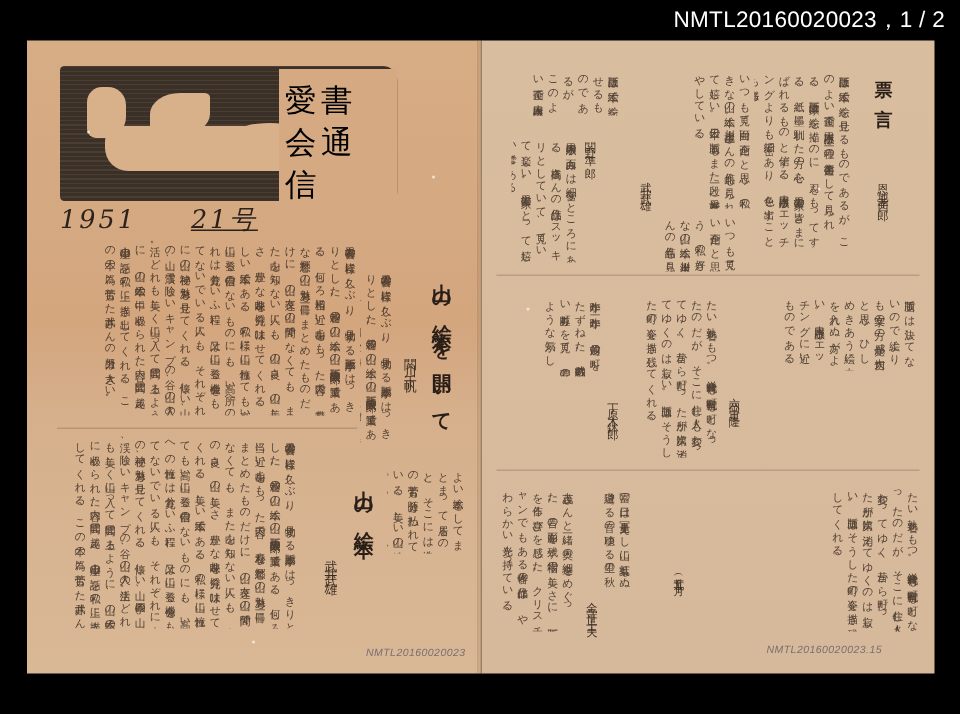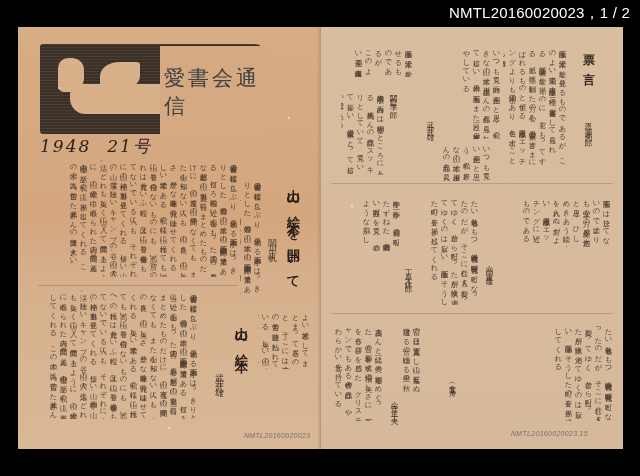--- a/index.html
+++ b/index.html
@@ -7,28 +7,28 @@
   .viewer-caption { position:absolute; top:4px; right:10px; color:#ffffff; font-family:"Liberation Sans", sans-serif; font-size:15px; letter-spacing:0.2px;text-align:right; }
   .spread { position:absolute; left:18px; top:27px; width:604px; height:422px; }
   .page { position:absolute; top:0; height:422px; overflow:hidden; }
   .page-left { left:0; width:302px; background:linear-gradient(180deg,#d7ad86 0%,#d3a67e 45%,#d6b08d 60%,#d9b896 100%); }
   .page-right { left:302px; width:302px; background:linear-gradient(180deg,#d9bd9f 0%,#d8bb9d 60%,#d6b89a 100%); border-left:1px solid #b89a7b; }
   .fold-shadow { position:absolute; left:300px; top:0; width:4px; height:422px; background:linear-gradient(90deg,rgba(120,90,60,0.25),rgba(255,255,255,0.05)); }
   
   .masthead { position:absolute; left:12px; top:12px; width:245px; height:120px; }
   .woodcut { position:absolute; left:10px; top:5px; width:225px; height:90px;
     background:repeating-linear-gradient(0deg,#3a3028 0 2px,#4a3e33 2px 3px),#3b3129; border-radius:3px 10px 6px 3px; }
-  .wc-title { position:absolute; left:120px; top:2px; font-size:21px; color:#404040; letter-spacing:3px; background:#d5aa82; padding:18px 4px; font-family:"DejaVu Serif", serif; }
+  .wc-title { position:absolute; left:146px; top:2px; font-size:21px; color:#000000; letter-spacing:3px; background:#d5aa82; padding:7px 4px; font-family:"DejaVu Serif", serif; }
   .wc-figure { position:absolute; left:30px; top:40px; width:175px; height:30px; background:#d8b08a; border-radius:20px 40px 18px 30px; }
   .wc-head { position:absolute; left:18px; top:14px; width:26px; height:34px; background:#d8b08a; border-radius:10px 12px 14px 6px; }
   .wc-leaf { position:absolute; left:60px; top:18px; width:40px; height:28px; background:#d8b08a; border-radius:50% 10% 50% 10%; }
   .wc-fish { position:absolute; left:118px; top:38px; width:44px; height:12px; background:#d8b08a; border-radius:50%; }
   .wc-vase { position:absolute; left:178px; top:52px; width:22px; height:36px; background:#d8b08a; border-radius:6px 6px 10px 10px; }
   .wc-issue { position:absolute; left:10px; top:96px; font-size:17px; color:#2b221c; font-style:italic; letter-spacing:2px; font-family:"DejaVu Serif", serif; }
-  .wc-issue span { margin-left:16px; }
+  .wc-issue span { margin-left:36px;text-decoration:underline; }
   
   .vtext { position:absolute; writing-mode:vertical-rl; color:#3a2c22; font-size:7.2px; line-height:10px; letter-spacing:0.6px; overflow:hidden; opacity:0.85; }
   .vtitle { position:absolute; writing-mode:vertical-rl; color:#2a1f18; font-size:13px; letter-spacing:6px; font-weight:bold; }
   .vauthor { position:absolute; writing-mode:vertical-rl; color:#3a2c22; font-size:8.5px; letter-spacing:5px; }
   .rule { position:absolute; height:1px; background:rgba(90,70,55,0.25); }
   .archive-mark { position:absolute; font-size:7px; color:#7a6f70; font-style:italic; font-family:"Liberation Sans", sans-serif; letter-spacing:0.3px; }
   .speck { position:absolute; width:2px; height:2px; border-radius:50%; background:rgba(255,250,240,0.7); }
 </style>
 </head>
 <body>
@@ -41,21 +41,21 @@
     <div class="masthead">
       <div class="woodcut">
         <div class="wc-head"></div>
         <div class="wc-leaf"></div>
         <div class="wc-figure"></div>
         <div class="wc-fish"></div>
         <div class="wc-vase"></div>
         <div class="wc-title">愛書会通信</div>
       </div>
       <div class="wc-issue">
-        <b style="font-weight:normal">1948</b><span>21号</span>
+        <b style="font-weight:normal">1951</b><span>21号</span>
       </div>
     </div>
 
     <div class="vtext" style="left:30px; top:132px; width:190px; height:118px;">愛書会の皆様に久しぶり。見物する版画本がはっきりとした。越智の山の絵本、山の版画家故太郎の遺業である。何しろ相当に近い山岳をもった内容で、素朴な郷愁と山の魅力を一冊にまとめたものだけに、山の友達、山の仲間でなくても、また山を知らない人にも、山の良さ、山の美しさ、豊かな趣味を充分に味はせてくれる。美しい絵本である。私の様に山に憧れても高い山に登る自信のないものにも、高い所への憧れは充分といふ程に、又は山に登る機会をもてないでいる人にも、それぞれに山の神秘、魅力を見せてくれる。懐しい山、四季の山、雪渓、険しいキャンプの谷、山の人々の生活。どれも美しく山に入って雲間に上るように、山の絵本の中に収められた内容、雲間に越え、山小屋の話を私の上に描き出してくれる。この本の為に苦労した武井さんの努力は大きい。</div>
     <div class="vtitle" style="left:266px; top:152px; height:120px;">山の絵本を開いて</div>
     <div class="vauthor" style="left:249px; top:205px;">関川千帆</div>
     <div class="vtext" style="left:222px; top:150px; width:22px; height:118px;">愛書会の皆様に久しぶり。見物する版画本がはっきりとした。越智の山の絵本、山の版画家故太郎の遺業である。何しろ相当に近い山岳をもった内容で、素朴な郷愁と山の魅力を一冊にまとめたものだけに、山の友達、山の仲間でなくても、また山を知らない人にも、山の良さ、山の美しさ、豊かな趣味を充分に味はせてくれる。美しい絵本である。私の様に山に憧れても高い山に登る自信のないものにも、高い所への憧れは充分といふ程に、又は山に登る機会をもてないでいる人にも、それぞれに山の神秘、魅力を見せてくれる。懐しい山、四季の山、雪渓、険しいキャンプの谷、山の人々の生活。どれも美しく山に入って雲間に上るように、山の絵本の中に収められた内容、雲間に越え、山小屋の話を私の上に描き出してくれる。この本の為に苦労した武井さんの努力は大きい。</div>
 
     <div class="rule" style="left:20px; top:258px; width:200px;"></div>
 

